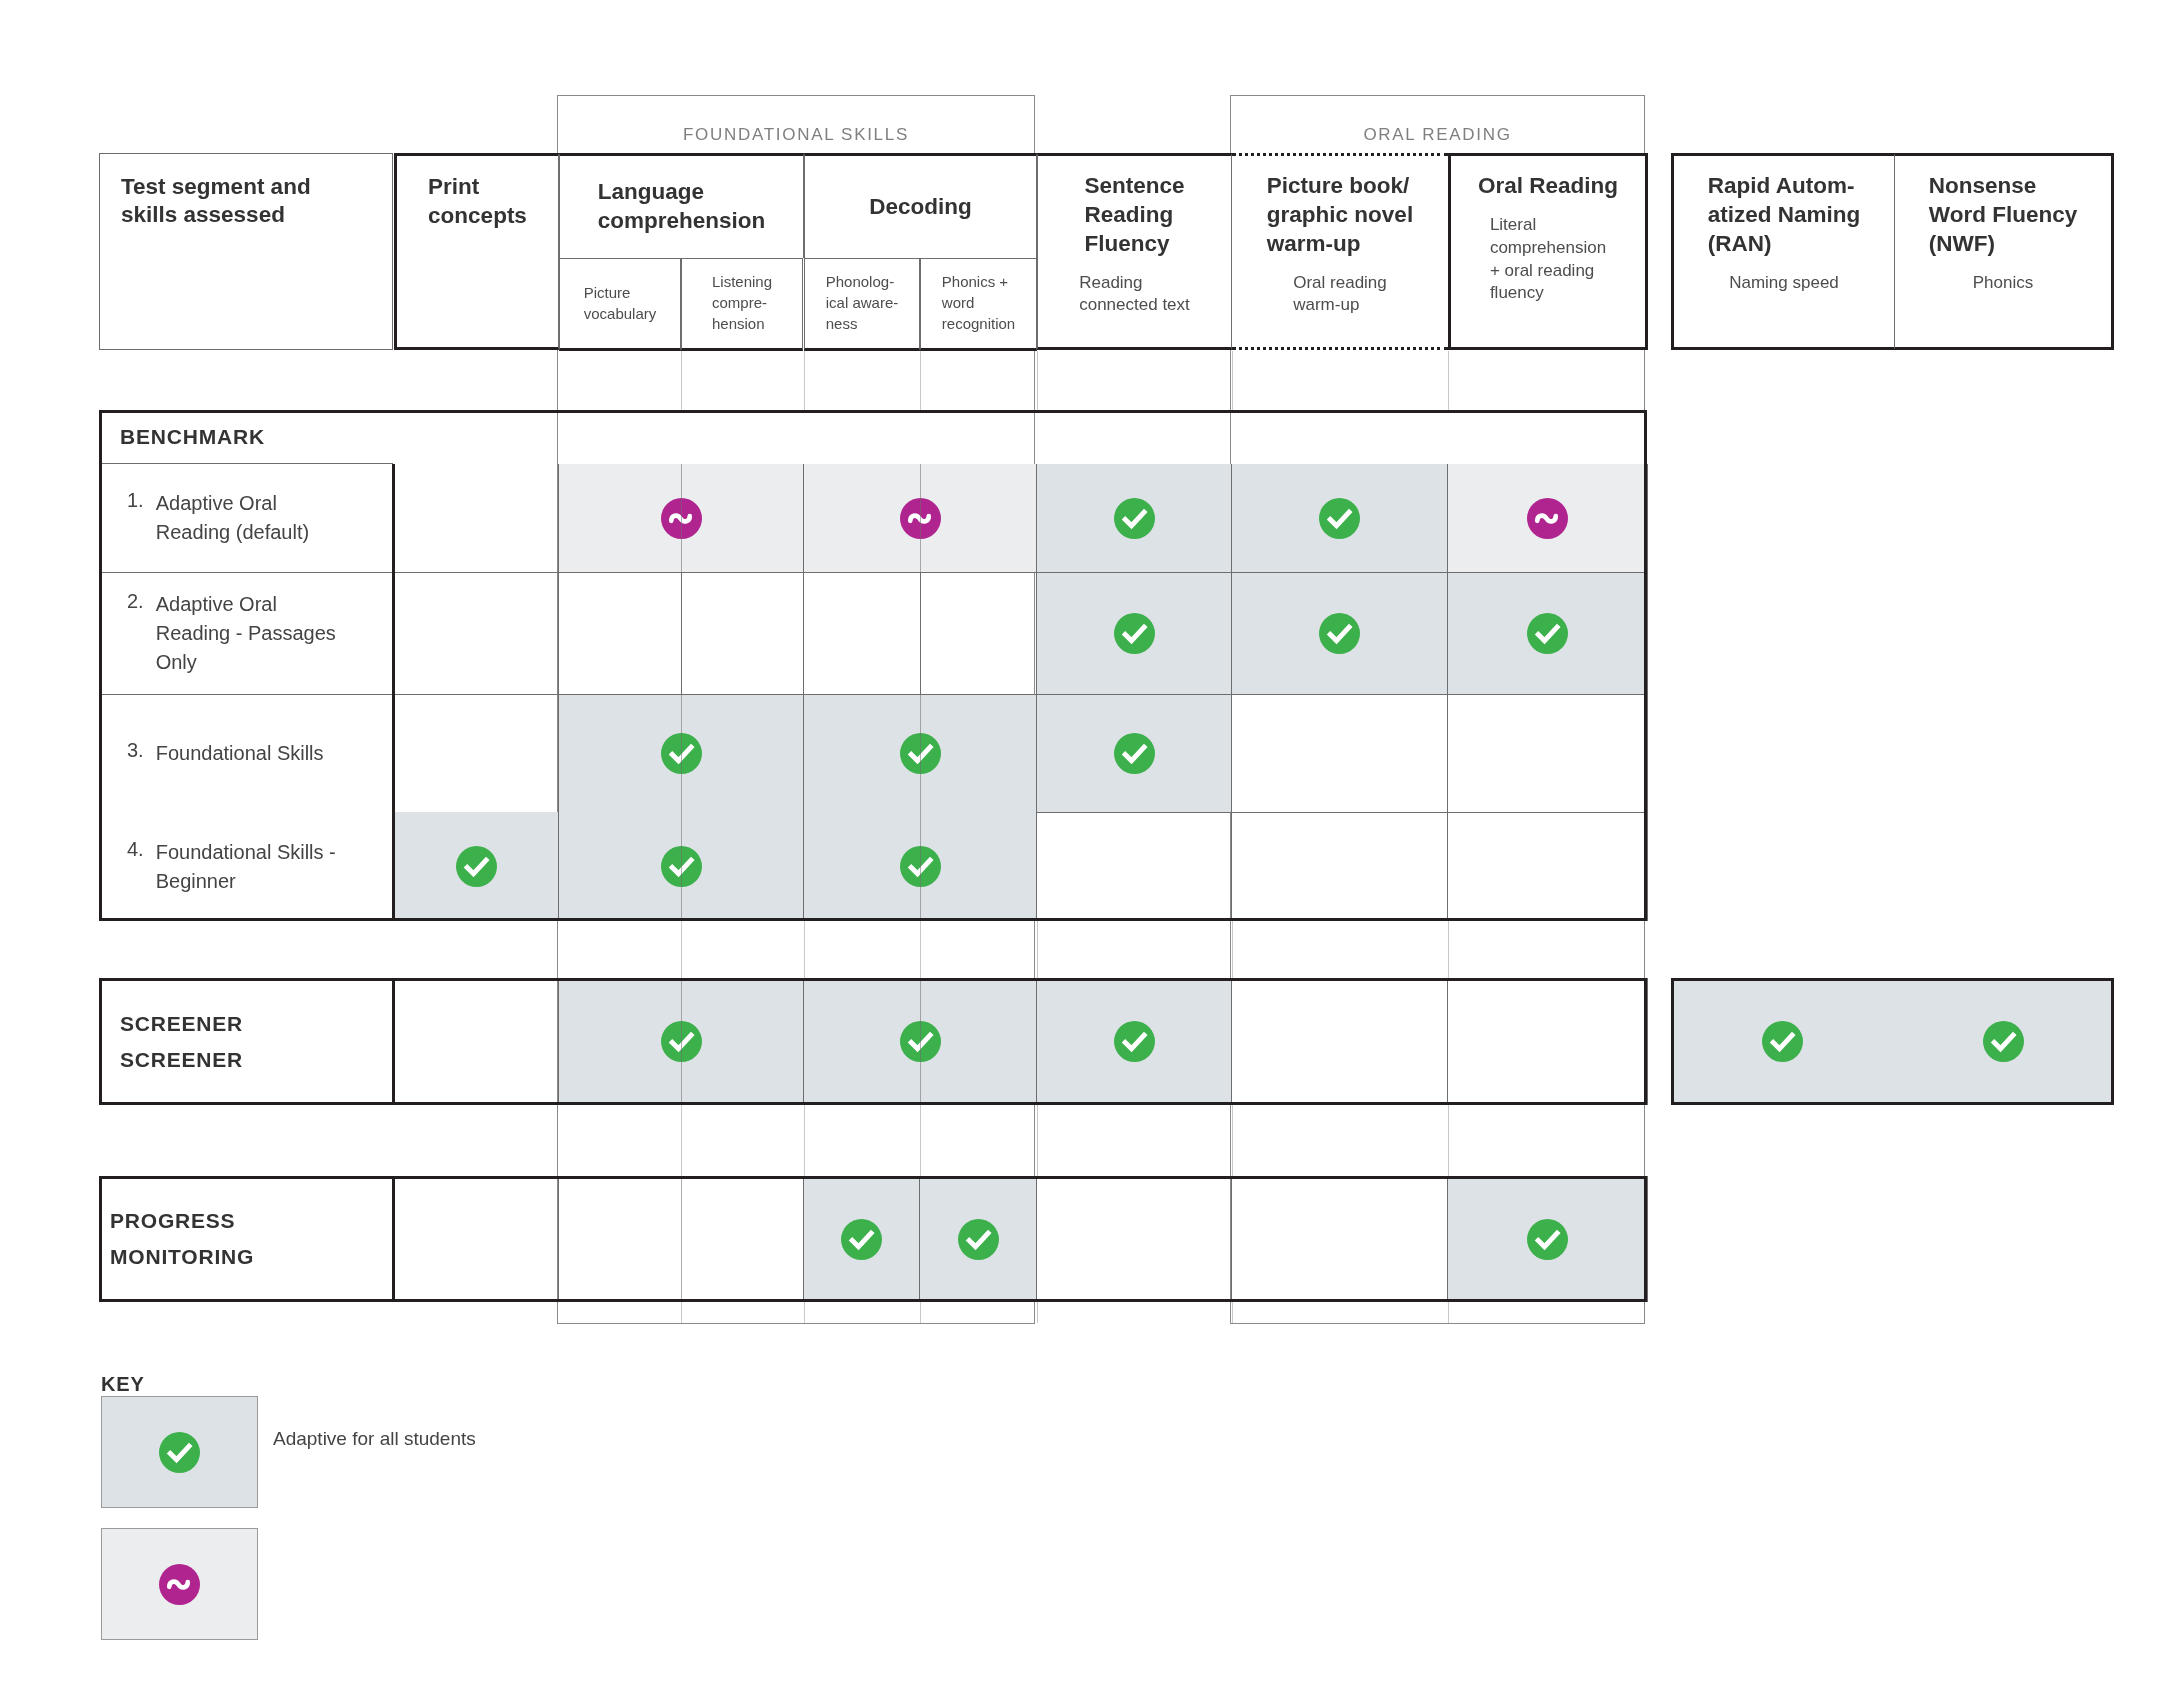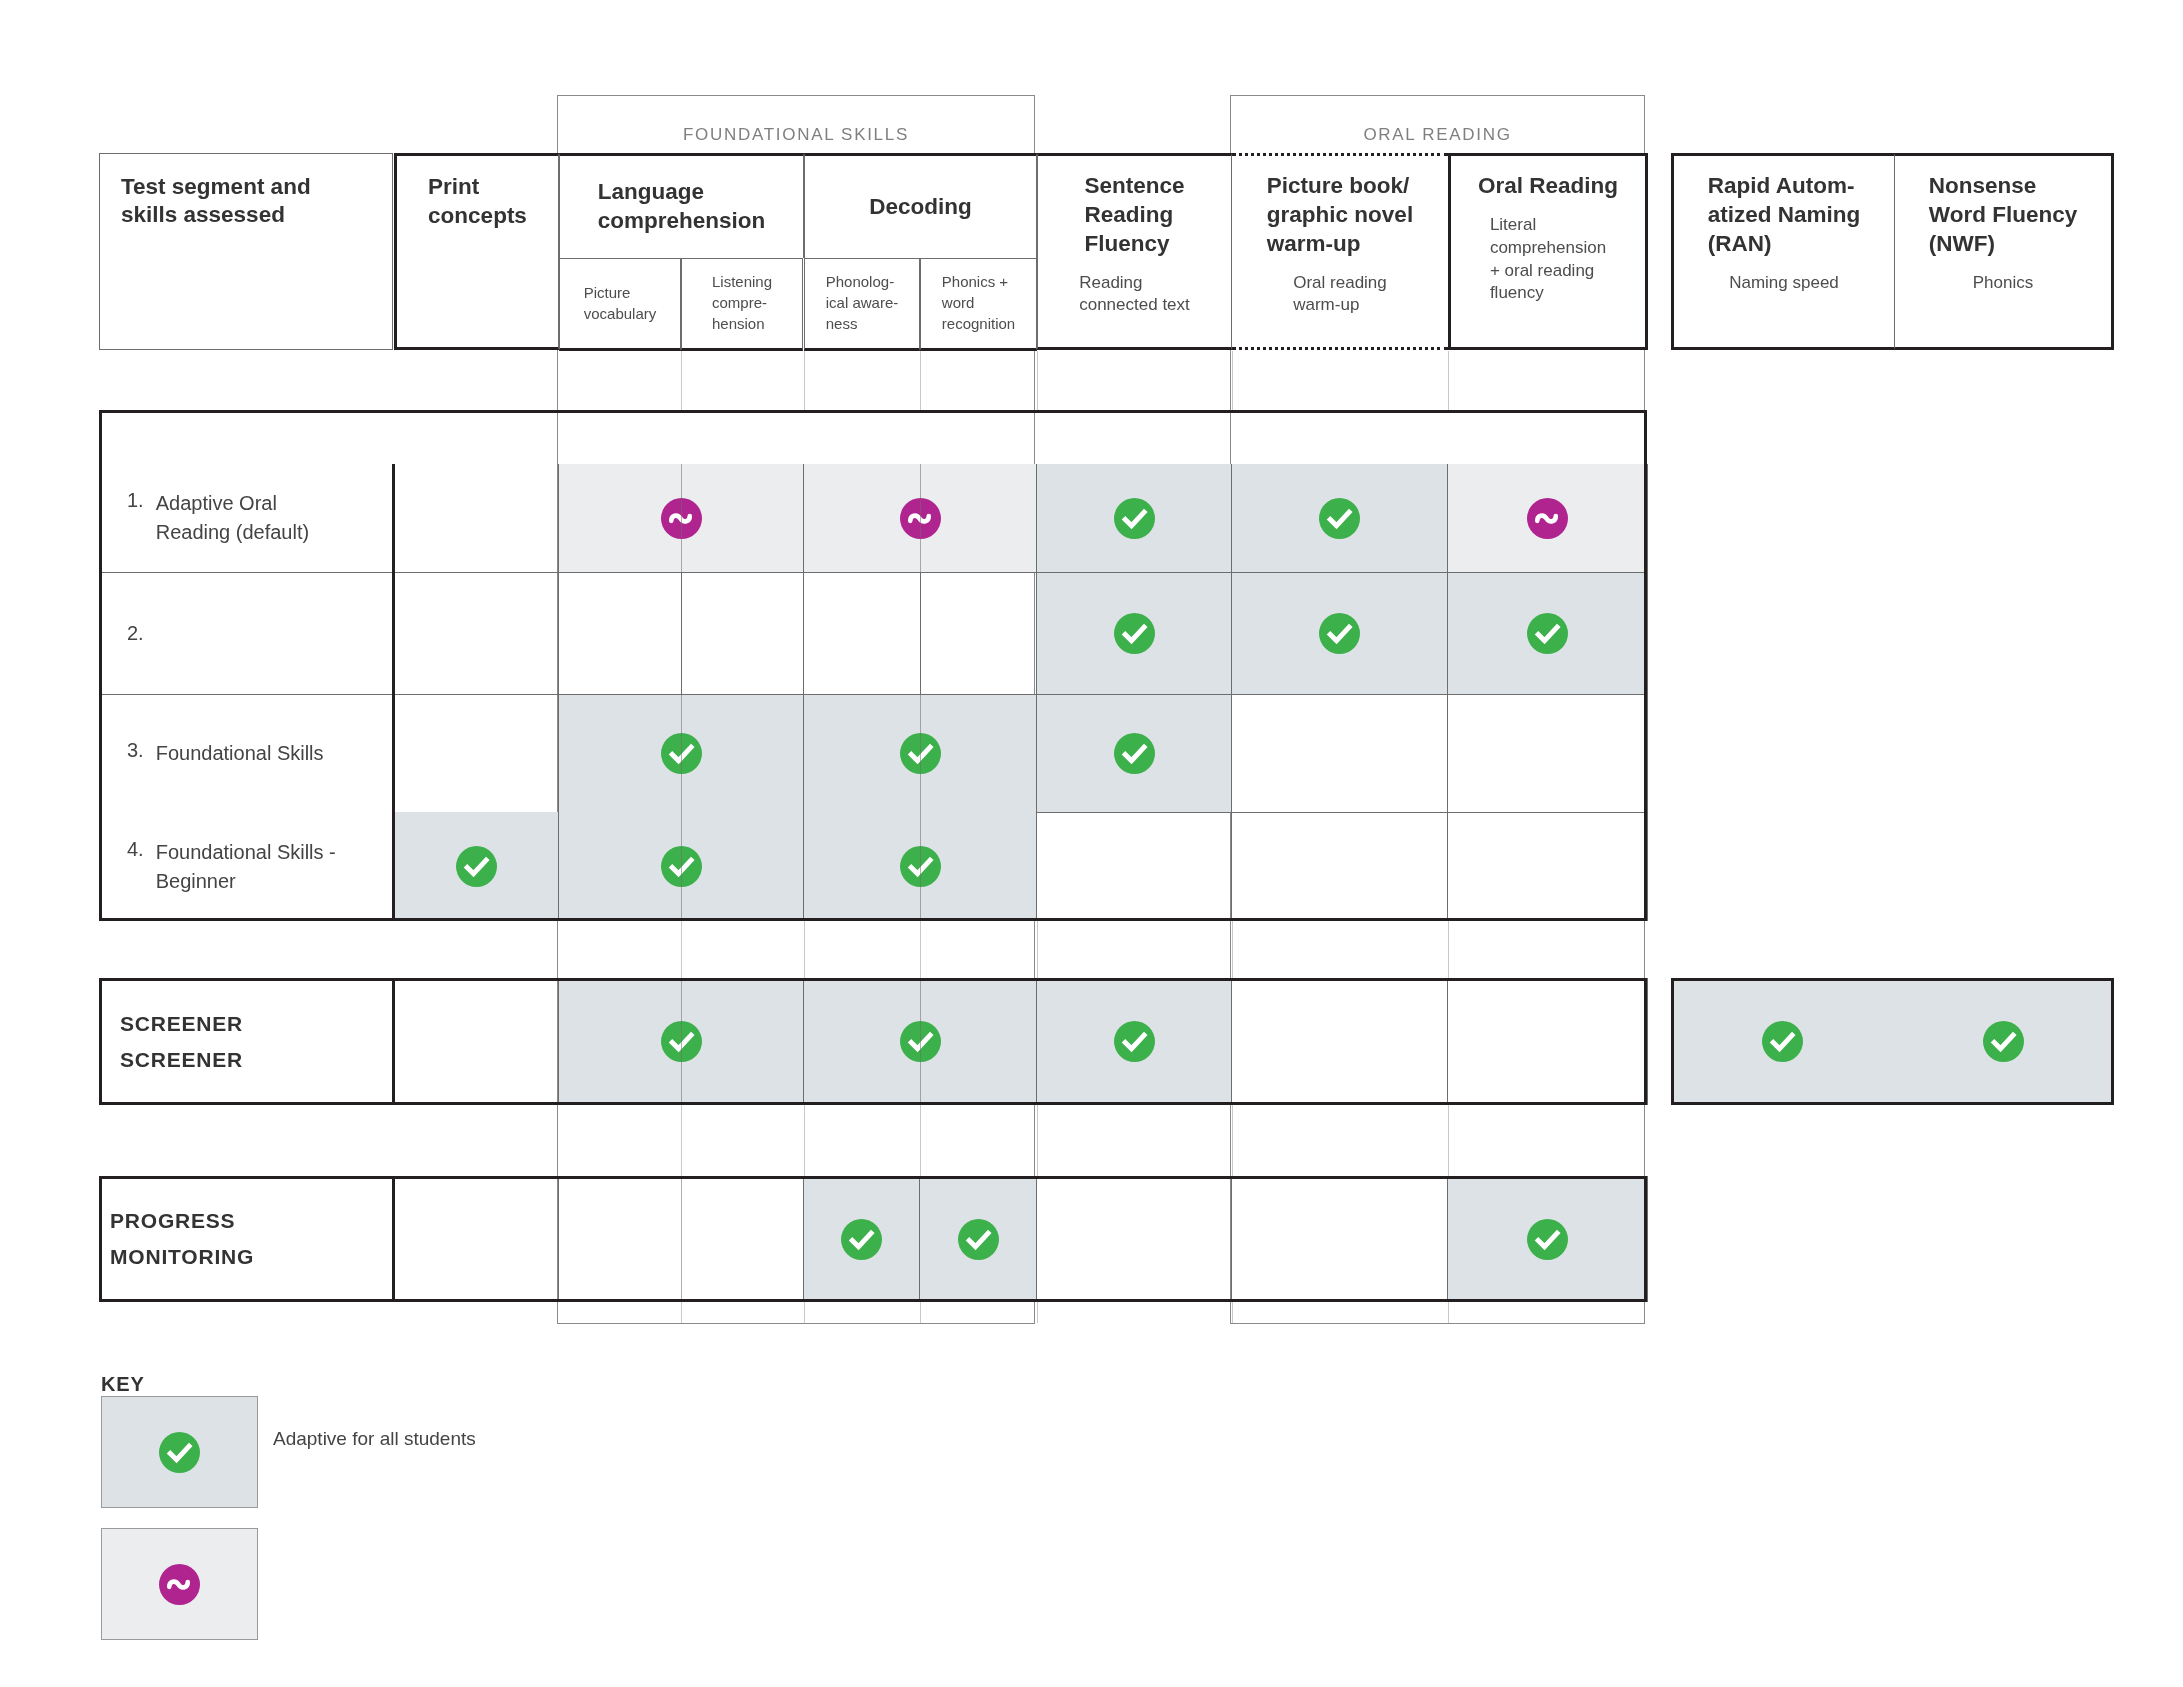--- a/index.html
+++ b/index.html
@@ -93,20 +93,23 @@
     </div>
     <div class="abs" style="left: 1671px; top: 153px; width: 224px; height: 197px; background: rgb(255, 255, 255); display: flex; flex-direction: column; align-items: center; justify-content: flex-start; padding-top: 16px; gap: 13.2px; border-width: 3.3px 1.3px 3.3px 3.3px; border-style: solid; border-color: rgb(35, 31, 32) rgb(109, 109, 109) rgb(35, 31, 32) rgb(35, 31, 32); box-sizing: border-box;">
       <div class="hdr-main">Rapid Autom-<br>atized Naming<br>(RAN)</div>
       <div class="hdr-sub">Naming speed</div>
     </div>
     <div class="abs" style="left: 1894px; top: 153px; width: 220px; height: 197px; background: rgb(255, 255, 255); display: flex; flex-direction: column; align-items: center; justify-content: flex-start; padding-top: 16px; gap: 13.2px; border-width: 3.3px 3.3px 3.3px 1.3px; border-style: solid; border-color: rgb(35, 31, 32) rgb(35, 31, 32) rgb(35, 31, 32) rgb(109, 109, 109); box-sizing: border-box;">
       <div class="hdr-main">Nonsense<br>Word Fluency<br>(NWF)</div>
       <div class="hdr-sub">Phonics</div>
     </div>
     <div class="abs" style="left: 99px; top: 410px; width: 1548px; height: 511px; border: 3.3px solid rgb(35, 31, 32); background: transparent; pointer-events: none; z-index: 30;"></div>
+    <div class="abs" style="left: 99px; top: 410px; width: 294px; height: 54px; display: flex; align-items: center; padding-left: 21px; background: rgb(255, 255, 255); border-bottom: 1.3px solid rgb(109, 109, 109);">
+      <div class="rowlabel-big">BENCHMARK</div>
+    </div>
     <div class="abs" style="left: 99px; top: 464px; width: 294px; height: 109px; background: rgb(255, 255, 255); border-bottom: 1.3px solid rgb(109, 109, 109); display: flex; align-items: center; padding-left: 28px; box-sizing: border-box;">
       <div class="abs" style="position: relative; display: flex; gap: 12px; align-items: flex-start;">
         <div class="seg-num" style="flex: 0 0 auto;">1.</div>
         <div class="seg-label" style="max-width: 198px;">Adaptive Oral Reading (default)</div>
       </div>
     </div>
     <div class="abs" style="left: 394px; top: 464px; width: 165px; height: 109px; background: transparent; border-right: 1.3px solid rgb(109, 109, 109); border-bottom: 1.3px solid rgb(109, 109, 109); box-sizing: border-box; display: flex; align-items: center; justify-content: center;"></div>
     <div class="abs" style="left: 559px; top: 464px; width: 245px; height: 109px; background: rgb(236, 237, 239); border-right: 1.3px solid rgb(109, 109, 109); border-bottom: 1.3px solid rgb(109, 109, 109); box-sizing: border-box; display: flex; align-items: center; justify-content: center;">
       <span class="badge">
         <svg viewBox="0 0 62 62">
@@ -146,20 +149,21 @@
         <svg viewBox="0 0 62 62">
           <circle cx="31" cy="31" r="31" fill="#b0248f"></circle>
           <path d="M15.5 34.5 c0 -8 9 -11 14 -3.5 c5 7.5 14 4.5 14 -3.5" fill="none" stroke="#ffffff" stroke-width="7" stroke-linecap="round"></path>
         </svg>
       </span>
     </div>
     <div class="abs" style="left: 392px; top: 464px; width: 2.6px; height: 109px; background: rgb(35, 31, 32);"></div>
     <div class="abs" style="left: 99px; top: 573px; width: 294px; height: 122px; background: rgb(255, 255, 255); border-bottom: 1.3px solid rgb(109, 109, 109); display: flex; align-items: center; padding-left: 28px; box-sizing: border-box;">
       <div class="abs" style="position: relative; display: flex; gap: 12px; align-items: flex-start;">
         <div class="seg-num" style="flex: 0 0 auto;">2.</div>
+        <div class="seg-label" style="max-width: 198px;">Adaptive Oral Reading - Passages Only</div>
       </div>
     </div>
     <div class="abs" style="left: 394px; top: 573px; width: 165px; height: 122px; background: transparent; border-right: 1.3px solid rgb(109, 109, 109); border-bottom: 1.3px solid rgb(109, 109, 109); box-sizing: border-box; display: flex; align-items: center; justify-content: center;"></div>
     <div class="abs" style="left: 559px; top: 573px; width: 245px; height: 122px; background: transparent; border-right: 1.3px solid rgb(109, 109, 109); border-bottom: 1.3px solid rgb(109, 109, 109); box-sizing: border-box; display: flex; align-items: center; justify-content: center;"></div>
     <div class="abs" style="left: 681px; top: 573px; width: 1.3px; height: 122px; background: rgb(109, 109, 109); opacity: 1;"></div>
     <div class="abs" style="left: 804px; top: 573px; width: 233px; height: 122px; background: transparent; border-right: 1.3px solid rgb(109, 109, 109); border-bottom: 1.3px solid rgb(109, 109, 109); box-sizing: border-box; display: flex; align-items: center; justify-content: center;"></div>
     <div class="abs" style="left: 920px; top: 573px; width: 1.3px; height: 122px; background: rgb(109, 109, 109); opacity: 1;"></div>
     <div class="abs" style="left: 1037px; top: 573px; width: 195px; height: 122px; background: rgb(221, 226, 230); border-right: 1.3px solid rgb(109, 109, 109); border-bottom: 1.3px solid rgb(109, 109, 109); box-sizing: border-box; display: flex; align-items: center; justify-content: center;">
       <span class="badge">
         <svg viewBox="0 0 62 62">

